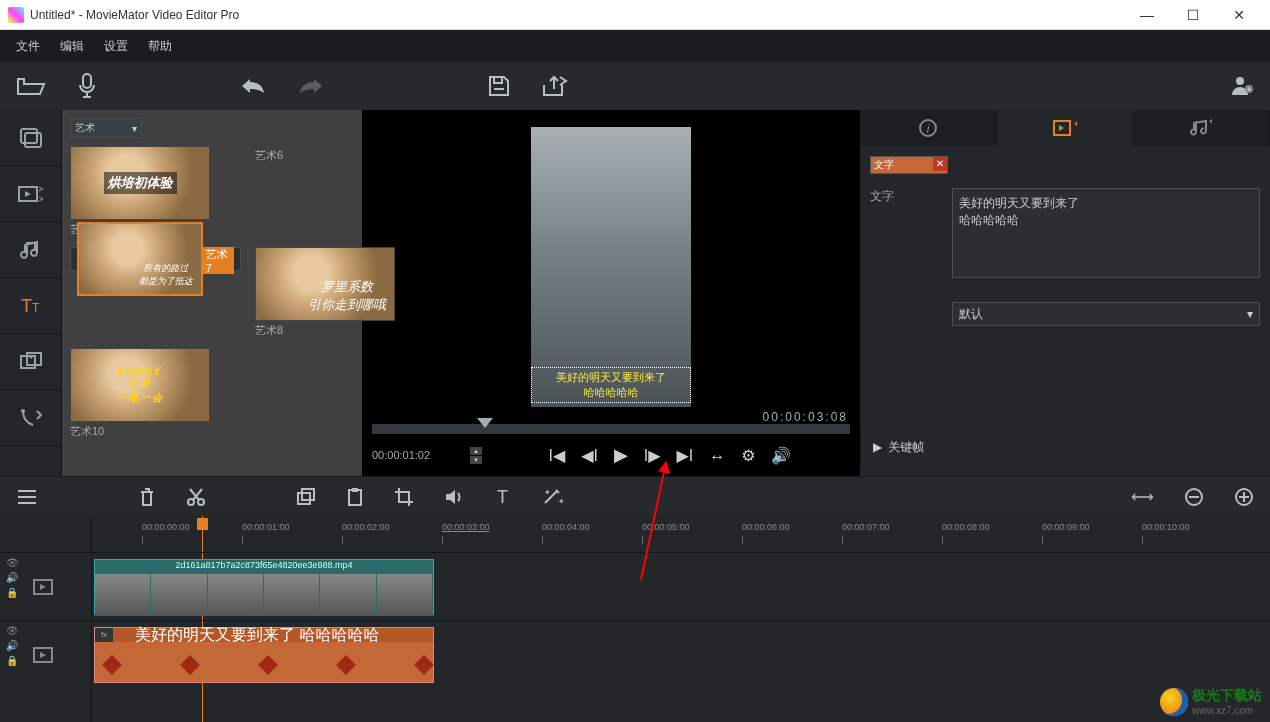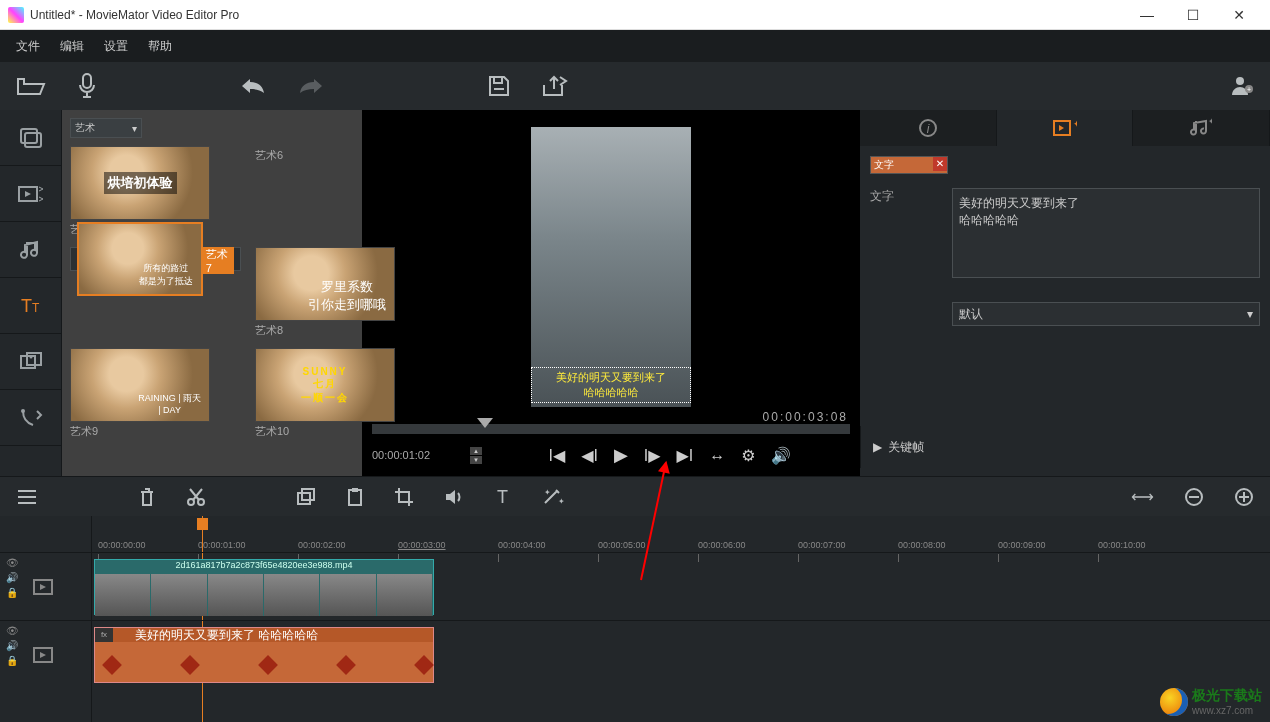--- a/index.html
+++ b/index.html
@@ -26,21 +26,21 @@
 
 .leftrail { width:62px; background:#23272a; border-right:1px solid #15181a; display:flex; flex-direction:column; }
 .leftrail .ritem { height:56px; display:flex; align-items:center; justify-content:center; color:#9aa0a3; border-bottom:1px solid #15181a; }
 .leftrail .ritem.active { color:#e67e22; }
 
 
 .tplpanel { width:300px; background:#404040; padding:8px; }
 .dropdown { width:72px; height:20px; background:#3a3f42; border:1px solid #4a4f52; font-size:10px; color:#ccc; padding:2px 4px; display:flex; align-items:center; justify-content:space-between; }
 .tplgrid { display:grid; grid-template-columns:1fr 1fr; gap:10px 14px; margin-top:8px; }
 .tpl { }
-.tpl .thumb { width:140px; height:74px; background:linear-gradient(120deg,#8a6d4a,#c9a97a,#b89068); border:1px solid #444; position:relative; display:flex; align-items:center; justify-content:center; overflow:hidden; }
+.tpl .thumb { width:140px; height:74px; background:linear-gradient(120deg,#8a6d4a,#c9a97a,#b89068); border:1px solid #444; position:relative; display:flex; align-items:center; justify-content:center; overflow:hidden;font-style:italic; }
 .tpl.sel .thumb { border:2px solid #e67e22; }
 .tpl .thumb .ov { position:absolute; font-size:10px; color:#fff; text-align:center; padding:2px 4px; }
 .tpl .lbl { font-size:11px; color:#aaa; margin-top:2px; }
 .tpl.sel .lbl { background:#e67e22; color:#fff; padding:0 3px; display:inline-block; }
 .thumb .face { position:absolute; left:0; top:0; width:100%; height:100%; background:radial-gradient(circle at 40% 35%,#e8c9a0 18%,#c9a374 36%,#8a6a42 70%); }
 
 
 .preview { flex:1; background:#000; display:flex; flex-direction:column; }
 .canvas { flex:1; display:flex; align-items:center; justify-content:center; position:relative; }
 .vframe { width:160px; height:280px; background:linear-gradient(180deg,#a8b0b4 0%,#7a858a 40%,#4a5256 100%); position:relative; }
@@ -83,31 +83,31 @@
 .tl-tools .spacer { flex:1; }
 
 
 .timeline { height:212px; background:#23272a; display:flex; position:relative; }
 .tl-left { width:92px; background:#23272a; border-right:1px solid #15181a; }
 .tl-head { height:36px; }
 .tl-trackhdr { height:68px; border-top:1px solid #15181a; display:flex; align-items:center; justify-content:center; position:relative; }
 .tl-trackhdr .icons { position:absolute; left:6px; top:4px; display:flex; flex-direction:column; gap:4px; font-size:10px; color:#888; }
 .tl-body { flex:1; position:relative; overflow:hidden; }
 .ruler { height:36px; position:relative; }
-.ruler .tick { position:absolute; top:24px; font-size:9px; color:#888; }
+.ruler .tick { position:absolute; top:6px; font-size:9px; color:#888;margin-left:44px; }
 .ruler .tick::after { content:''; position:absolute; top:14px; left:0; width:1px; height:8px; background:#666; }
 .playhead-line { position:absolute; top:0; bottom:0; width:1px; background:#e67e22; left:110px; }
 .playhead-line::before { content:''; position:absolute; top:2px; left:-5px; width:11px; height:12px; background:#e67e22; }
 .track { height:68px; border-top:1px solid #15181a; position:relative; }
 .clip-v { position:absolute; top:6px; left:2px; width:340px; height:56px; background:#be185d; border:1px solid #3aa; }
 .clip-v .hdr { height:14px; background:#2a6a6a; font-size:9px; color:#cfe; text-align:center; overflow:hidden; }
 .clip-v .frames { height:42px; display:flex; }
 .clip-v .frames .fr { flex:1; background:linear-gradient(180deg,#888,#555); border-right:1px solid #2a6a6a; }
 .clip-t { position:absolute; top:6px; left:2px; width:340px; height:56px; background:#c56838; border:1px solid #d88; }
-.clip-t .hdr { height:14px; background:#b55828; font-size:12px; color:#fff; padding-left:40px; display:flex; align-items:center; }
+.clip-t .hdr { height:14px; background:#b55828; font-size:16px; color:#fff; padding-left:40px; display:flex; align-items:center; }
 .clip-t .fx { position:absolute; top:0; left:0; width:18px; height:14px; background:#333; color:#aaa; font-size:8px; text-align:center; line-height:14px; }
 .clip-t .kf { position:absolute; bottom:10px; display:flex; gap:64px; left:10px; }
 .clip-t .kf .d { width:14px; height:14px; background:#a02814; transform:rotate(45deg); }
 
 
 .arrow { position:absolute; left:640px; top:460px; width:2px; height:120px; background:#ff0000; transform:rotate(12deg); transform-origin:bottom; }
 .arrow::before { content:''; position:absolute; top:-2px; left:-5px; border-left:6px solid transparent; border-right:6px solid transparent; border-bottom:12px solid #ff0000; }
 
 
 .wm { position:absolute; right:8px; bottom:6px; display:flex; align-items:center; gap:4px; }
@@ -244,27 +244,20 @@
             <div class="ov" style="bottom:4px;right:4px;font-size:9px;">所有的路过<br>都是为了抵达</div>
           </div>
           <div class="lbl">艺术7</div>
         </div>
         <div class="tpl">
           <div class="thumb">
             <div class="face"></div>
             <div class="ov" style="bottom:4px;right:4px;font-size:13px;">罗里系数<br>引你走到哪哦</div>
           </div>
           <div class="lbl">艺术8</div>
-        </div>
-        <div class="tpl">
-          <div class="thumb">
-            <div class="face"></div>
-            <div class="ov" style="bottom:4px;right:4px;font-size:9px;">RAINING | 雨天<br>    | DAY</div>
-          </div>
-          <div class="lbl">艺术9</div>
         </div>
         <div class="tpl">
           <div class="thumb">
             <div class="face"></div>
             <div class="ov" style="color:#ffd700;font-weight:bold;letter-spacing:2px;">SUNNY<br>七月<br>一顺一会</div>
           </div>
           <div class="lbl">艺术10</div>
         </div>
       </div>
   </div>

